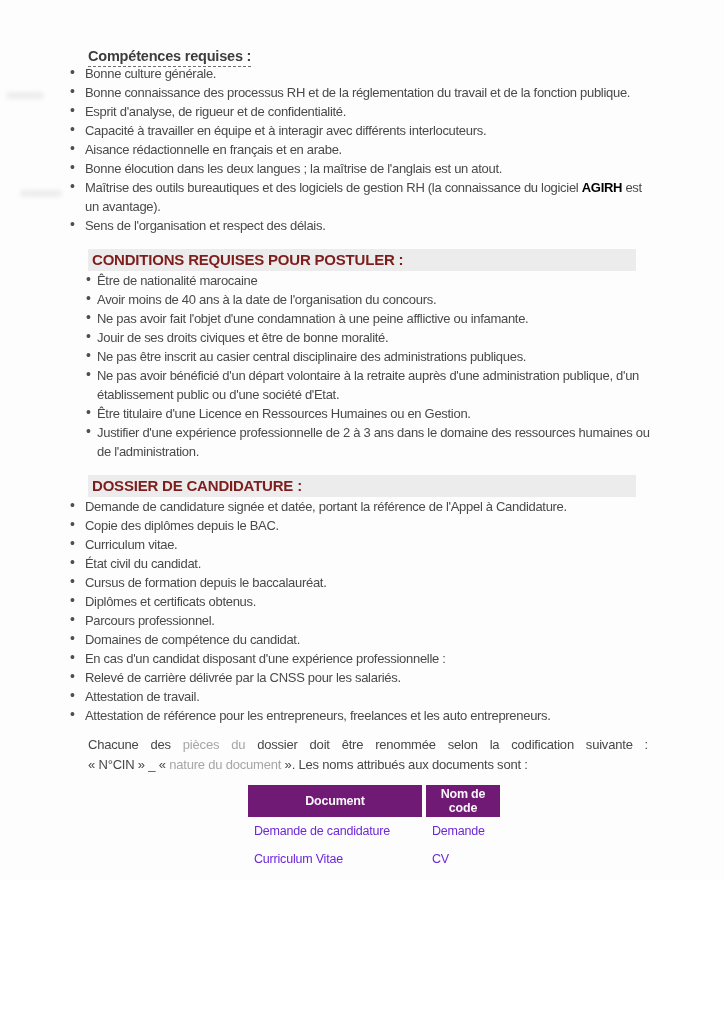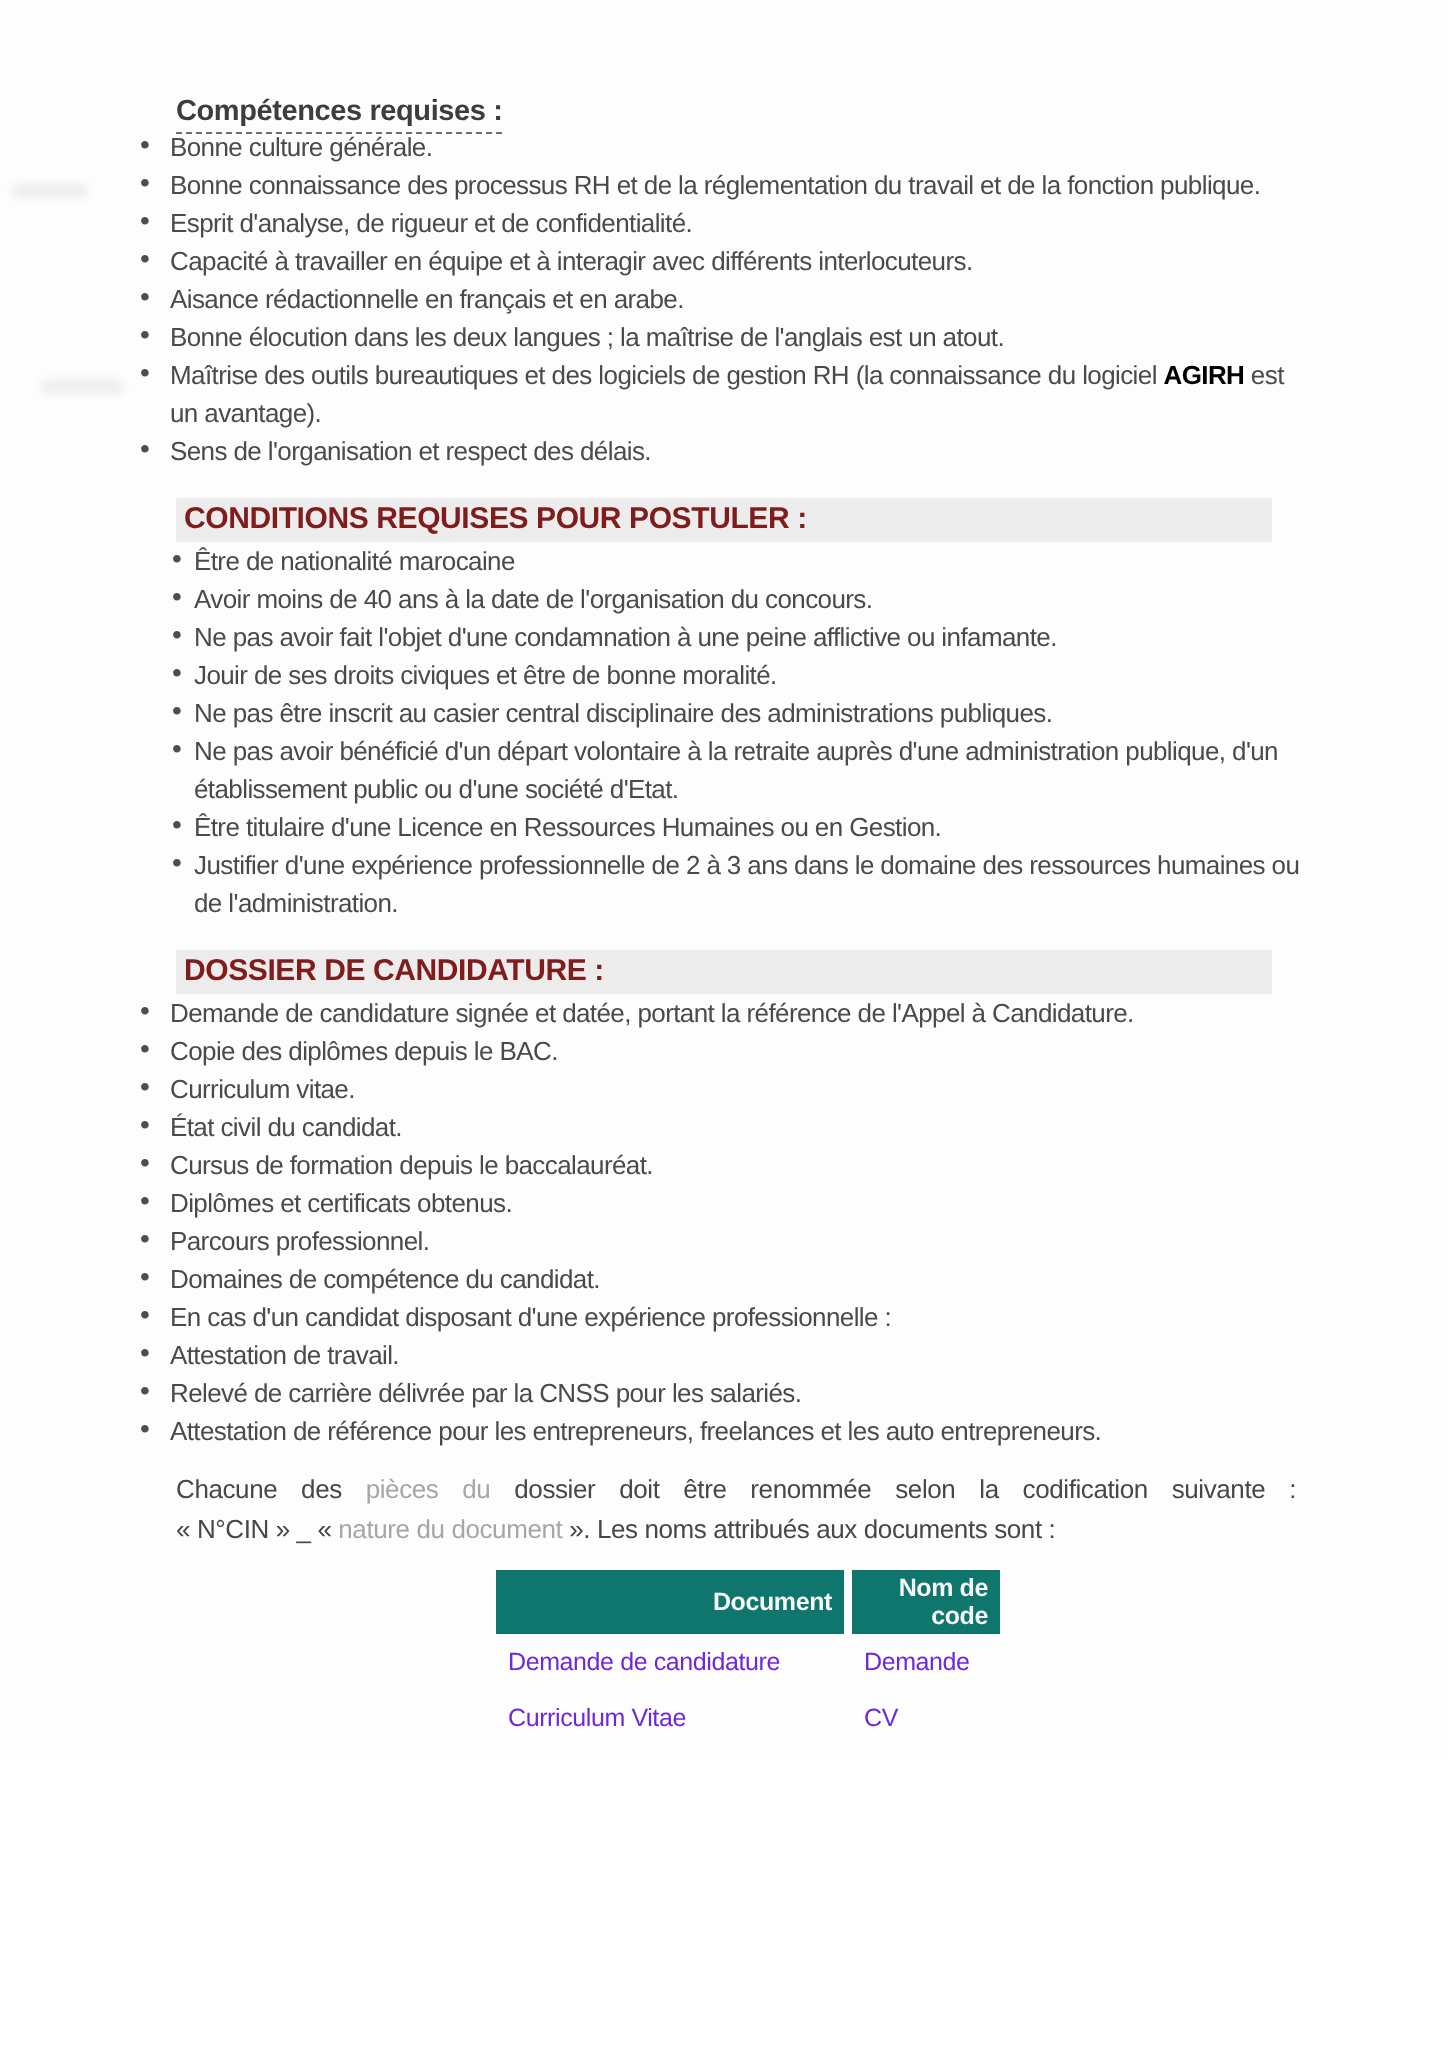--- a/index.html
+++ b/index.html
@@ -40,21 +40,21 @@
   .mt9{margin-top:9px;} .mt10{margin-top:10px;}
 
   
   .para{margin-left:20px;width:560px;font-size:13px;line-height:20px;letter-spacing:-0.2px;color:#474747;}
   .para .l1{text-align:justify;text-align-last:justify;}
   .faded{color:#a6a6a6;}
 
   
   table.doc-table{margin-left:176px;border-collapse:separate;border-spacing:4px 0;font-size:12.5px;letter-spacing:-0.2px;}
   table.doc-table th{
-    background:#0f766e;color:#f7f7f7;font-weight:bold;text-align:right;
+    background:#701a75;color:#f7f7f7;font-weight:bold;text-align:center;
     padding:2px 6px;height:16px;
   }
   table.doc-table th.c1{width:162px;} table.doc-table th.c2{width:62px;}
   table.doc-table td{padding:7px 6px;color:#6d28d9;margin-left:28px;}
 
   
   .footer-line{position:absolute;left:78px;top:934px;width:574px;height:1px;background:#a8a8a8;opacity:.85;}
   .footer{
     position:absolute;left:95px;top:941px;width:553px;
     display:flex;justify-content:space-between;
@@ -108,22 +108,22 @@
     <ul class="bullets mt9">
       <li>Demande de candidature signée et datée, portant la référence de l'Appel à Candidature.</li>
       <li>Copie des diplômes depuis le BAC.</li>
       <li>Curriculum vitae.</li>
       <li>État civil du candidat.</li>
       <li>Cursus de formation depuis le baccalauréat.</li>
       <li>Diplômes et certificats obtenus.</li>
       <li>Parcours professionnel.</li>
       <li>Domaines de compétence du candidat.</li>
       <li>En cas d'un candidat disposant d'une expérience professionnelle :</li>
+      <li>Relevé de carrière délivrée par la CNSS pour les salariés.</li>
       <li>Attestation de travail.</li>
-      <li>Relevé de carrière délivrée par la CNSS pour les salariés.</li>
       <li>Attestation de référence pour les entrepreneurs, freelances et les auto entrepreneurs.</li>
     </ul>
 
     <div class="para mt10">
       <div class="l1"><span>Chacune des </span><span class="faded">pièces du</span><span> dossier doit être renommée selon la codification suivante :</span></div>
       <div class="l2"><span>« N°CIN » _ « </span><span class="faded">nature du document</span><span> ». Les noms attribués aux documents sont :</span></div>
     </div>
 
     <table class="doc-table mt10">
       <thead>

